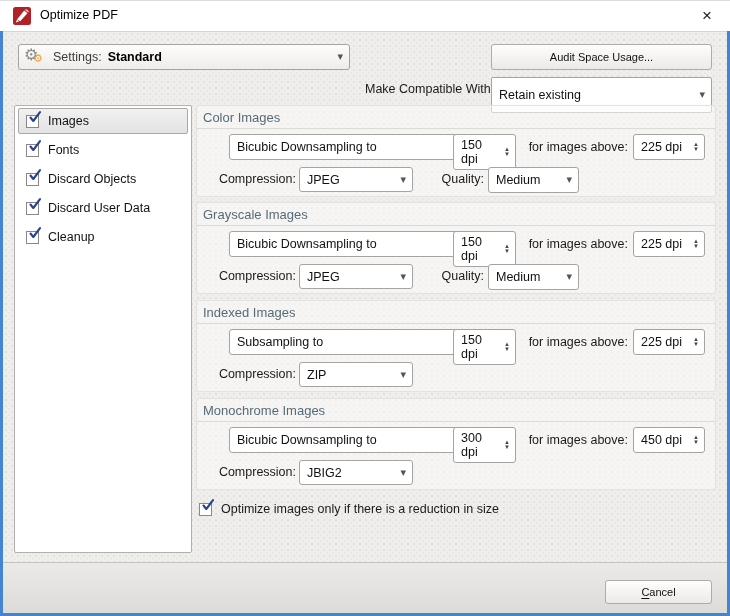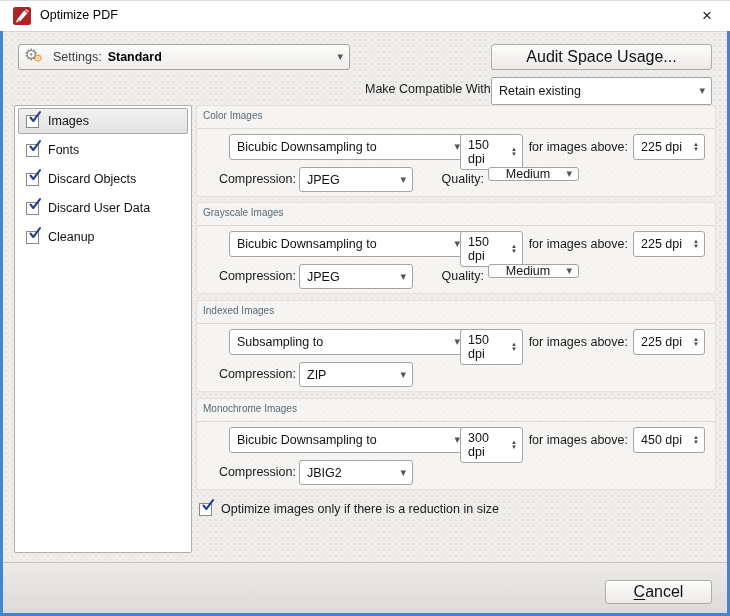--- a/index.html
+++ b/index.html
@@ -13,58 +13,58 @@
   
   .client{position:absolute;left:0;top:30px;width:730px;height:586px;
     border-left:3px solid #4584d1;border-right:3px solid #4584d1;border-bottom:4px solid #4584d1;
     background-color:#f0eeec;
     background-image:radial-gradient(#e3e1de 1px, transparent 1.4px),radial-gradient(#eae8e5 1px, transparent 1.4px);
     background-size:6px 6px;background-position:0 0,3px 3px;
     box-shadow:inset 0 1px 0 #d6d4d2;}
   .lbl{font-size:12.5px;color:#1a1a1a;white-space:nowrap;}
   
   .btn{position:absolute;background:linear-gradient(#fdfdfc,#eceae8);border:1px solid #aeacaa;border-radius:3px;
-    font-size:16px;color:#111;display:flex;align-items:center;justify-content:center;cursor:pointer;}
+    font-size:11px;color:#111;display:flex;align-items:center;justify-content:center;cursor:pointer;}
   .combo{position:absolute;background:#fff;border:1px solid #a6a4a2;border-radius:3px;display:flex;align-items:center;
     font-size:12.5px;color:#111;padding:0 18px 0 7px;cursor:pointer;}
   .combo .arrow{position:absolute;right:6px;top:50%;transform:translateY(-52%);font-size:11px;color:#555;}
   .spinner{position:absolute;background:#fff;border:1px solid #a6a4a2;border-radius:3px;display:flex;align-items:center;
     font-size:12.5px;color:#111;padding:0 18px 0 7px;}
   .spin-arrows{position:absolute;right:5px;top:50%;transform:translateY(-50%);display:flex;flex-direction:column;align-items:center;}
   .spin-arrows span{font-size:6px;line-height:5px;color:#444;}
   .checkbox{position:relative;width:13px;height:13px;background:#fff;border:1px solid #8a8886;flex:none;}
   .checkbox svg{position:absolute;left:0px;top:-6px;overflow:visible;}
   
   .settings-combo{left:15px;top:13px;width:332px;height:26px;background:linear-gradient(#fcfcfb,#efedeb);}
   .gear-wrap{position:relative;width:20px;height:18px;margin-right:7px;flex:none;}
   .gear-big{position:absolute;left:-2px;top:-3px;font-size:16px;color:#8d8d8d;}
   .gear-small{position:absolute;left:7px;top:4px;font-size:11px;color:#f0a030;}
   .settings-label{color:#3c3c3c;margin-right:6px;}
   .settings-value{color:#000;font-weight:bold;}
   .audit-btn{left:488px;top:13px;width:221px;height:26px;}
   .version-text{position:absolute;left:15px;top:52px;}
   .compat-label{position:absolute;left:362px;top:51px;}
-  .compat-combo{left:488px;top:46px;width:221px;height:28px;border-radius:2px;}
+  .compat-combo{left:488px;top:46px;width:221px;height:36px;border-radius:2px;}
   
   .listbox{position:absolute;left:11px;top:74px;width:178px;height:448px;background:#fff;border:1px solid #b2b0ae;border-radius:2px;padding-top:2px;}
   .lb-item{display:flex;align-items:center;gap:9px;height:26px;margin:0 3px 3px 3px;padding-left:7px;border:1px solid transparent;border-radius:2px;cursor:pointer;}
   .lb-item.selected{background:linear-gradient(#f1f1f1,#e3e3e3);border-color:#a8a8a8;}
   .lb-label{font-size:12.5px;color:#111;}
   
   .panel{position:absolute;left:193px;width:520px;height:92px;background:rgba(252,251,250,0.55);border:1px solid #e4e2de;border-radius:3px;}
-  .sec-title{position:absolute;left:6px;top:4px;font-size:10px;color:#566b78;white-space:nowrap;}
+  .sec-title{position:absolute;left:6px;top:4px;font-size:13px;color:#566b78;white-space:nowrap;}
   .sec-sep{position:absolute;left:0;right:0;top:22px;height:1px;background:#dcdad6;}
   .method-combo{left:4px;top:28px;width:238px;height:26px;margin-left:28px;}
-  .dpi-spinner{left:263px;top:28px;width:63px;height:36px;}
+  .dpi-spinner{left:256px;top:28px;width:63px;height:36px;}
   .above-label{position:absolute;left:298px;width:133px;text-align:right;top:34px;}
   .above-spinner{left:436px;top:28px;width:72px;height:26px;}
   .comp-label{position:absolute;left:0;width:99px;text-align:right;top:66px;}
   .comp-combo{left:102px;top:61px;width:114px;height:25px;}
   .qual-label{position:absolute;left:210px;width:77px;text-align:right;top:66px;}
-  .qual-combo{left:291px;top:61px;width:91px;height:14px;justify-content:center;}
+  .qual-combo{left:291px;top:61px;width:91px;height:26px;}
   
   .optimize-row{position:absolute;left:196px;top:471px;display:flex;align-items:center;gap:9px;}
   
   .footer{position:absolute;left:0;right:0;bottom:0;height:51px;background:linear-gradient(#eceae8,#dddbd9);border-top:1px solid #c6c4c2;}
   .ok-btn{left:484px;top:17px;width:111px;height:24px;}
   .cancel-btn{left:602px;top:17px;width:107px;height:24px;}
   .accel{text-decoration:underline;text-underline-offset:2px;}
 </style>
 </head>
 <body>

